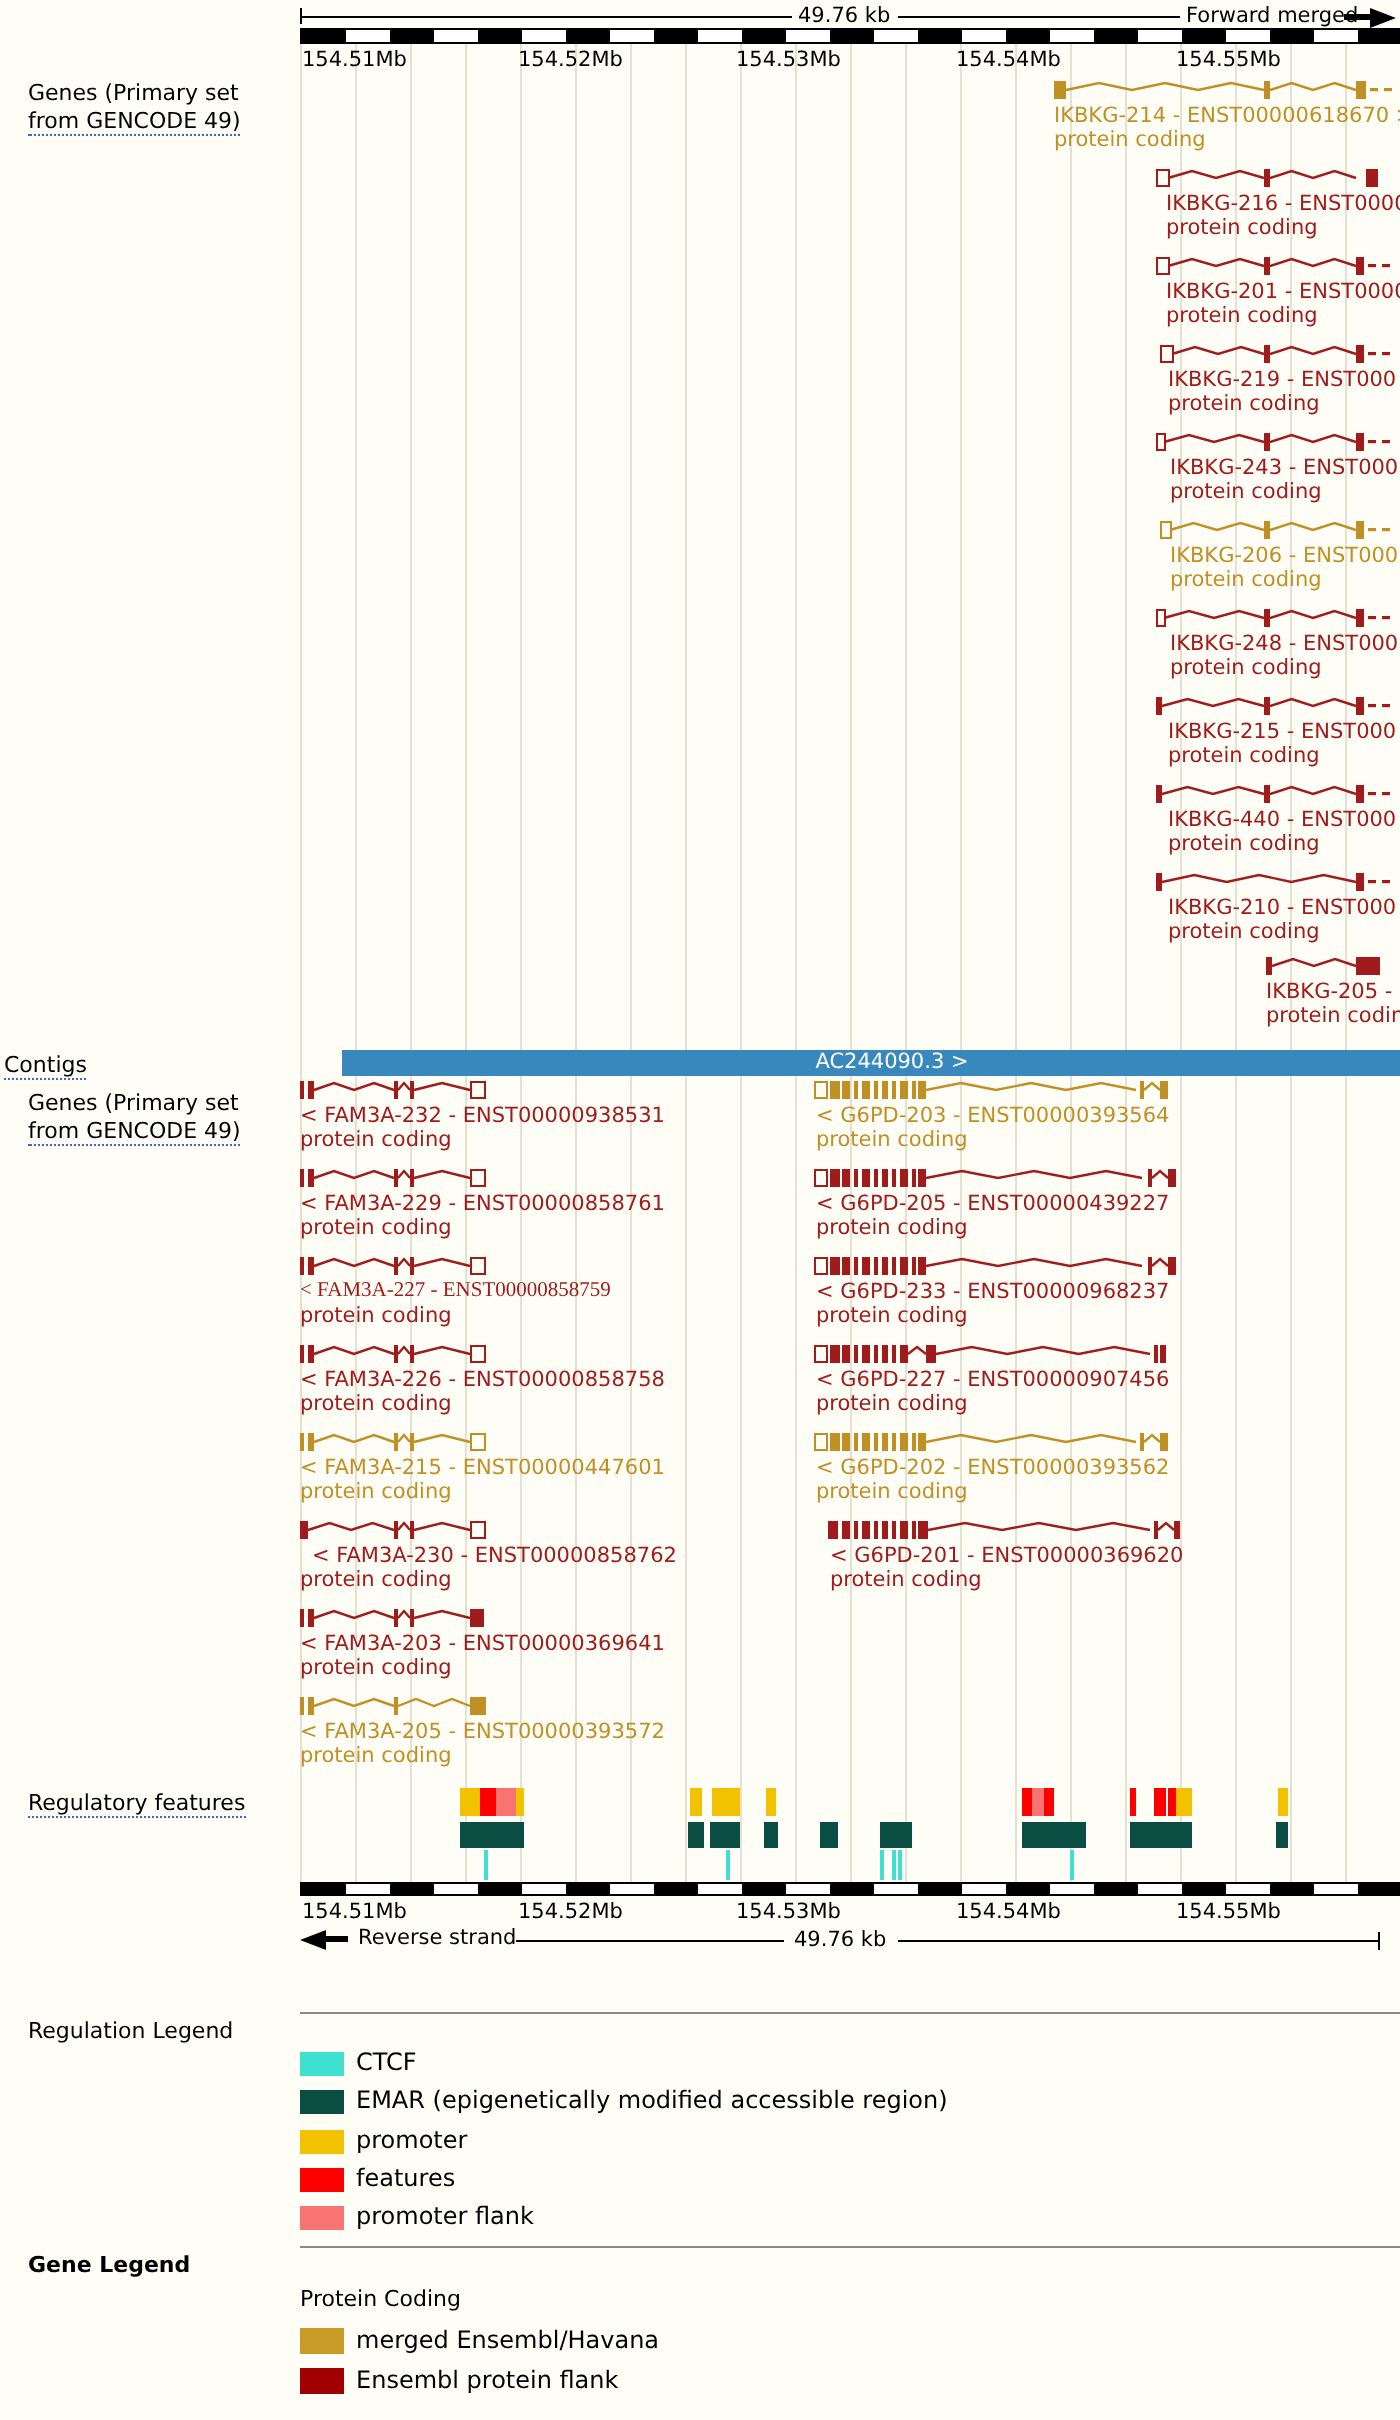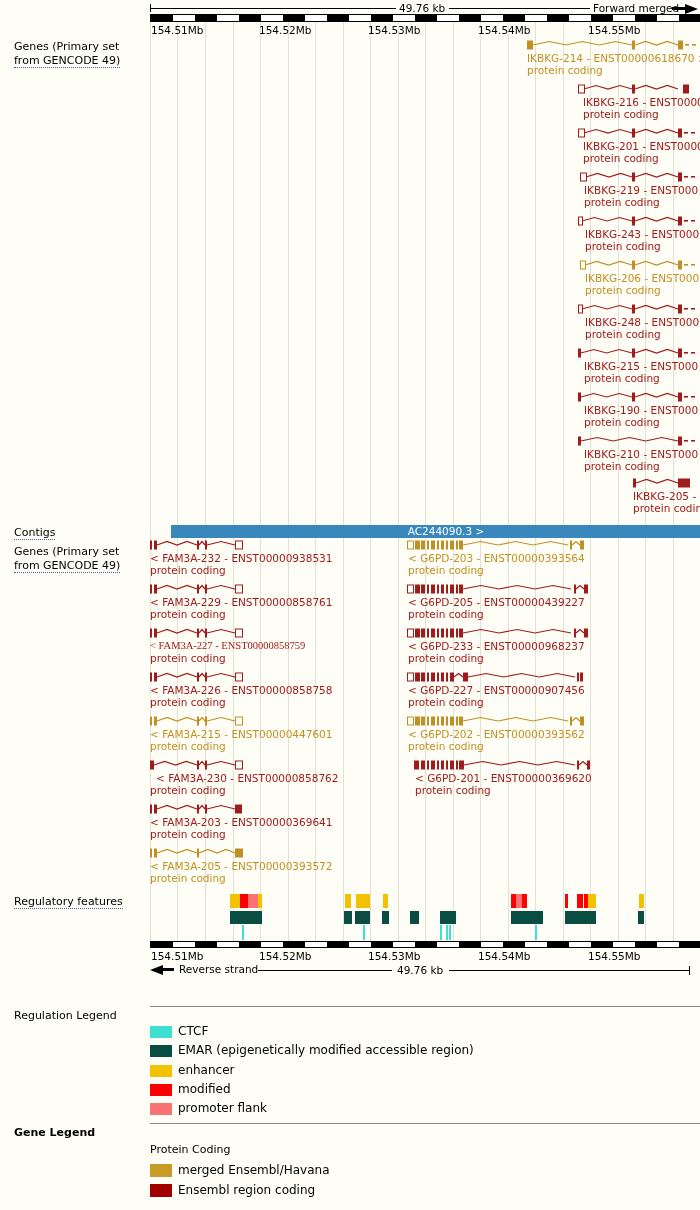--- a/index.html
+++ b/index.html
@@ -161,21 +161,21 @@
       <svg width="700" height="14" style="display: block;">
         <rect x="578" y="2.5" width="3" height="9" fill="#a01b1b"></rect>
         <path d="M 581 7 l 12.75 -3.5 l 12.75 3.5 l 12.75 -3.5 l 12.75 3.5" fill="none" stroke="#a01b1b" stroke-width="1.2"></path>
         <rect x="632" y="2.5" width="3" height="9" fill="#a01b1b"></rect>
         <path d="M 635 7 l 10.75 -3.5 l 10.75 3.5 l 10.75 -3.5 l 10.75 3.5" fill="none" stroke="#a01b1b" stroke-width="1.2"></path>
         <rect x="678" y="2.5" width="4" height="9" fill="#a01b1b"></rect>
         <rect x="684" y="6" width="4" height="1.6" fill="#a01b1b"></rect>
         <rect x="691" y="6" width="4" height="1.6" fill="#a01b1b"></rect>
       </svg>
     </div>
-    <div class="abs genelabel" style="left: 584px; top: 404px; width: 116px; color: rgb(160, 27, 27);">IKBKG-190 - ENST000</div>
+    <div class="abs genelabel" style="left: 584px; top: 404px; width: 116px; color: rgb(160, 27, 27);">IKBKG-440 - ENST000</div>
     <div class="abs genelabel" style="left: 584px; top: 416px; width: 116px; color: rgb(160, 27, 27);">protein coding</div>
     <div class="abs" style="left: 0px; top: 434px; width: 700px; height: 14px; overflow: hidden;">
       <svg width="700" height="14" style="display: block;">
         <rect x="578" y="2.5" width="3" height="9" fill="#a01b1b"></rect>
         <path d="M 581 7 l 16.166666666666668 -3.5 l 16.166666666666668 3.5 l 16.166666666666668 -3.5 l 16.166666666666668 3.5 l 16.166666666666668 -3.5 l 16.166666666666668 3.5" fill="none" stroke="#a01b1b" stroke-width="1.2"></path>
         <rect x="678" y="2.5" width="4" height="9" fill="#a01b1b"></rect>
         <rect x="684" y="6" width="4" height="1.6" fill="#a01b1b"></rect>
         <rect x="691" y="6" width="4" height="1.6" fill="#a01b1b"></rect>
       </svg>
     </div>
@@ -478,47 +478,47 @@
 <div class="abs lbl" style="left:179px;top:963px;">Reverse strand</div>
 <div class="abs hline" style="left:258px;top:970px;width:134px;"></div>
 <div class="abs lbl" style="left:397px;top:964px;">49.76 kb</div>
 <div class="abs hline" style="left:449px;top:970px;width:240px;"></div>
 <div class="abs vcap" style="left:689px;top:966px;height:9px;"></div>
 
 <div class="abs tracklabel" style="left:14px;top:40px;">
   <div>Genes (Primary set</div>
   <div><span class="dotted">from GENCODE 49)</span></div>
 </div>
-<div class="abs tracklabel" style="left:14px;top:526px;">
+<div class="abs tracklabel" style="left:2px;top:526px;">
   <span class="dotted">Contigs</span>
 </div>
 <div class="abs tracklabel" style="left:14px;top:545px;">
   <div>Genes (Primary set</div>
   <div><span class="dotted">from GENCODE 49)</span></div>
 </div>
 <div class="abs tracklabel" style="left:14px;top:895px;">
   <span class="dotted">Regulatory features</span>
 </div>
 <div class="abs tracklabel" style="left:14px;top:1009px;">Regulation Legend</div>
 <div class="abs tracklabel" style="left:14px;top:1126px;font-weight:bold;">Gene Legend</div>
 
 <div class="abs legend-rule" style="top:1006px;"></div>
 <div id="regLegend">
     <div class="abs" style="left: 150px; top: 1026px; width: 22px; height: 12px; background: rgb(64, 224, 208);"></div>
     <div class="abs legtext" style="left: 178px; top: 1025px;">CTCF</div>
     <div class="abs" style="left: 150px; top: 1045.3px; width: 22px; height: 12px; background: rgb(10, 77, 66);"></div>
     <div class="abs legtext" style="left: 178px; top: 1044.3px;">EMAR (epigenetically modified accessible region)</div>
     <div class="abs" style="left: 150px; top: 1064.6px; width: 22px; height: 12px; background: rgb(242, 194, 0);"></div>
-    <div class="abs legtext" style="left: 178px; top: 1063.6px;">enhancer</div>
+    <div class="abs legtext" style="left: 178px; top: 1063.6px;">promoter</div>
     <div class="abs" style="left: 150px; top: 1083.9px; width: 22px; height: 12px; background: rgb(255, 0, 0);"></div>
-    <div class="abs legtext" style="left: 178px; top: 1082.9px;">modified</div>
+    <div class="abs legtext" style="left: 178px; top: 1082.9px;">features</div>
     <div class="abs" style="left: 150px; top: 1103.2px; width: 22px; height: 12px; background: rgb(249, 115, 115);"></div>
     <div class="abs legtext" style="left: 178px; top: 1102.2px;">promoter flank</div>
   </div>
 <div class="abs legend-rule" style="top:1123px;"></div>
 
 <div class="abs legtext" style="left:150px;top:1143px;font-size:11px;">Protein Coding</div>
 <div id="geneLegend">
     <div class="abs" style="left: 150px; top: 1164px; width: 22px; height: 13px; background: rgb(200, 154, 40);"></div>
     <div class="abs legtext" style="left: 178px; top: 1164px;">merged Ensembl/Havana</div>
     <div class="abs" style="left: 150px; top: 1184px; width: 22px; height: 13px; background: rgb(160, 0, 0);"></div>
-    <div class="abs legtext" style="left: 178px; top: 1184px;">Ensembl region coding</div>
+    <div class="abs legtext" style="left: 178px; top: 1184px;">Ensembl protein flank</div>
   </div>
 
 </body></html>

